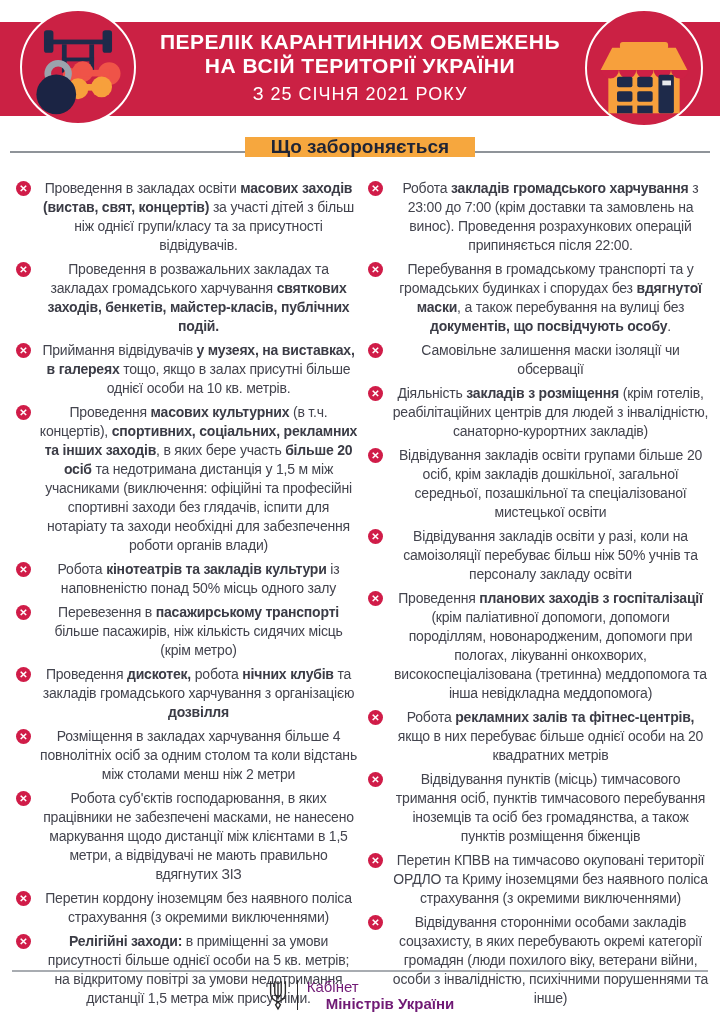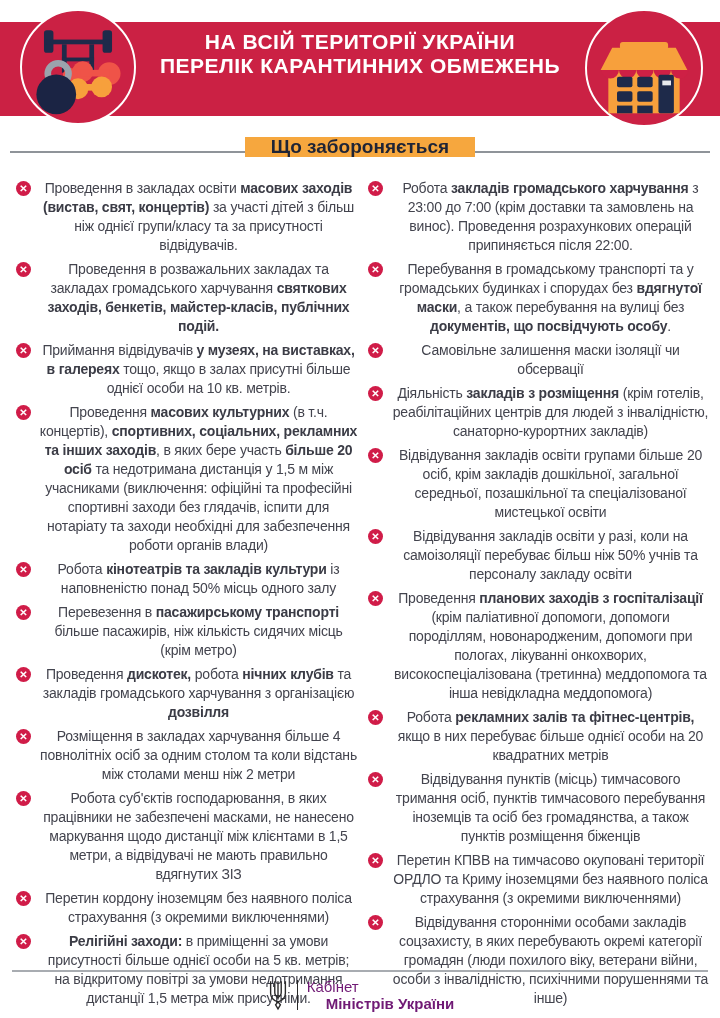--- a/index.html
+++ b/index.html
@@ -93,22 +93,23 @@
       <rect x="48" y="79" width="16" height="11" rx="2" fill="#1e2a4a"></rect>
       <rect x="27" y="94" width="16" height="8" fill="#1e2a4a"></rect>
       <rect x="48" y="94" width="16" height="8" fill="#1e2a4a"></rect>
 
       <rect x="70" y="62" width="16" height="40" rx="2" fill="#1e2a4a"></rect>
       <rect x="74" y="68" width="9" height="5" fill="#e8eaee"></rect>
     </svg>
   </div>
 
   <div class="htext">
+    <div class="htitle">ПЕРЕЛІК КАРАНТИННИХ ОБМЕЖЕНЬ</div>
     <div class="htitle">НА ВСІЙ ТЕРИТОРІЇ УКРАЇНИ</div>
-    <div class="htitle">ПЕРЕЛІК КАРАНТИННИХ ОБМЕЖЕНЬ</div>
+    <div class="hdate">З 25 СІЧНЯ 2021 РОКУ</div>
   </div>
 
   <div class="sect-line"></div>
   <div class="badge">Що забороняється</div>
 
   <div class="col left" id="col-left">
       <div class="item">
         <span class="xicon">✕</span>
         <p class="itext"><span>Проведення в закладах освіти </span><span class="b">масових заходів (вистав, свят, концертів)</span><span> за участі дітей з більш ніж однієї групи/класу та за присутності відвідувачів.</span></p>
       </div>

